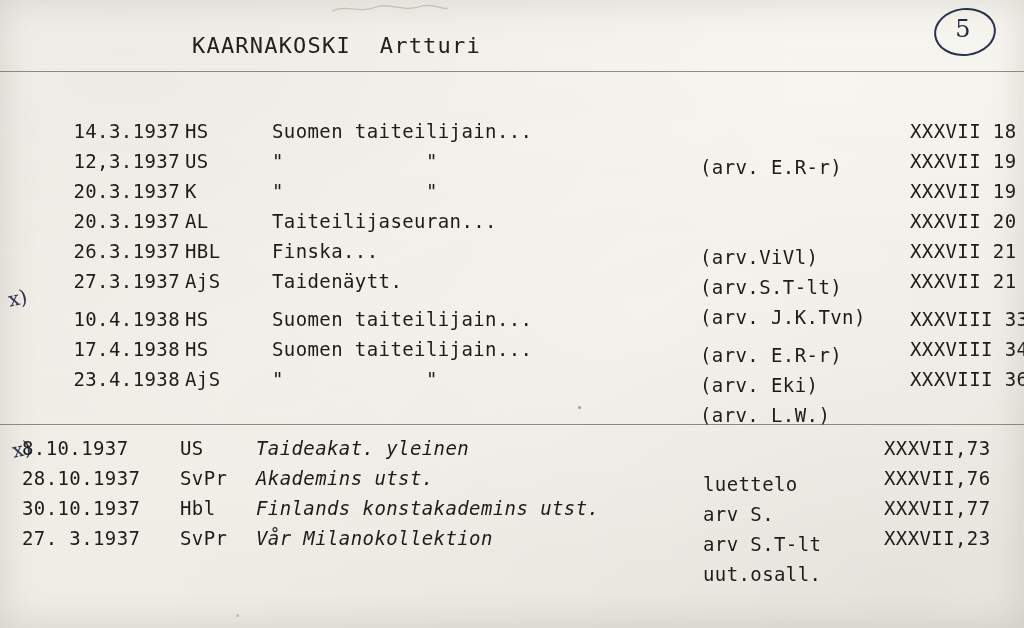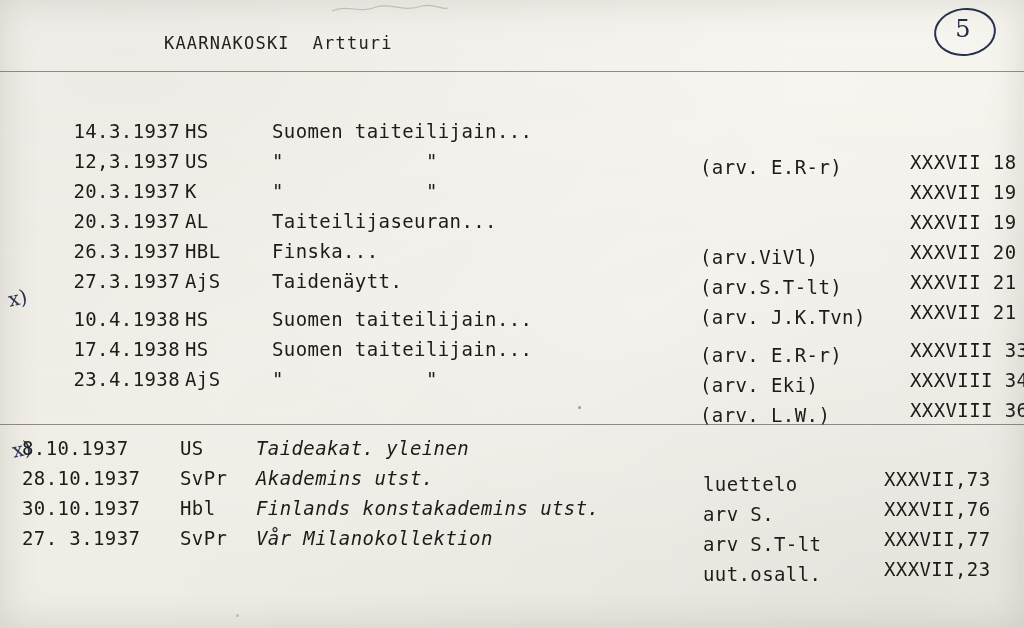--- a/index.html
+++ b/index.html
@@ -47,23 +47,23 @@
     height: 1px;
     background: #6d6a60;
     opacity: 0.75;
   }
   .rule.top { top: 71px; }
   .rule.mid { top: 424px; }
 
   
   .header-name {
     position: absolute;
-    left: 164px;
+    left: 192px;
     top: 33px;
-    font-size: 17px;
+    font-size: 22px;
     letter-spacing: 1.2px;
     white-space: pre;
     color: #23211d;
   }
   .fiche-number {
     position: absolute;
     right: 32px;
     top: 8px;
     width: 58px;
     height: 44px;
@@ -116,21 +116,21 @@
   }
   .row > span {
     position: absolute;
     top: 0;
     white-space: pre;
   }
   .c-date  { left: 30px; width: 150px; text-align: right; }
   .c-src   { left: 185px; }
   .c-title { left: 272px; }
   .c-note  { left: 700px; margin-top: 36px; }
-  .c-ref   { left: 910px; margin-top: 31px; }
+  .c-ref   { left: 910px; }
 
   
   .block-b .c-date  { left: 22px; width: 150px; text-align: left; }
   .block-b .c-src   { left: 180px; }
   .block-b .c-title { left: 256px; font-style: italic; }
   .block-b .c-note  { left: 703px; }
   .block-b .c-ref   { left: 884px; }
 
   
   .mark {

